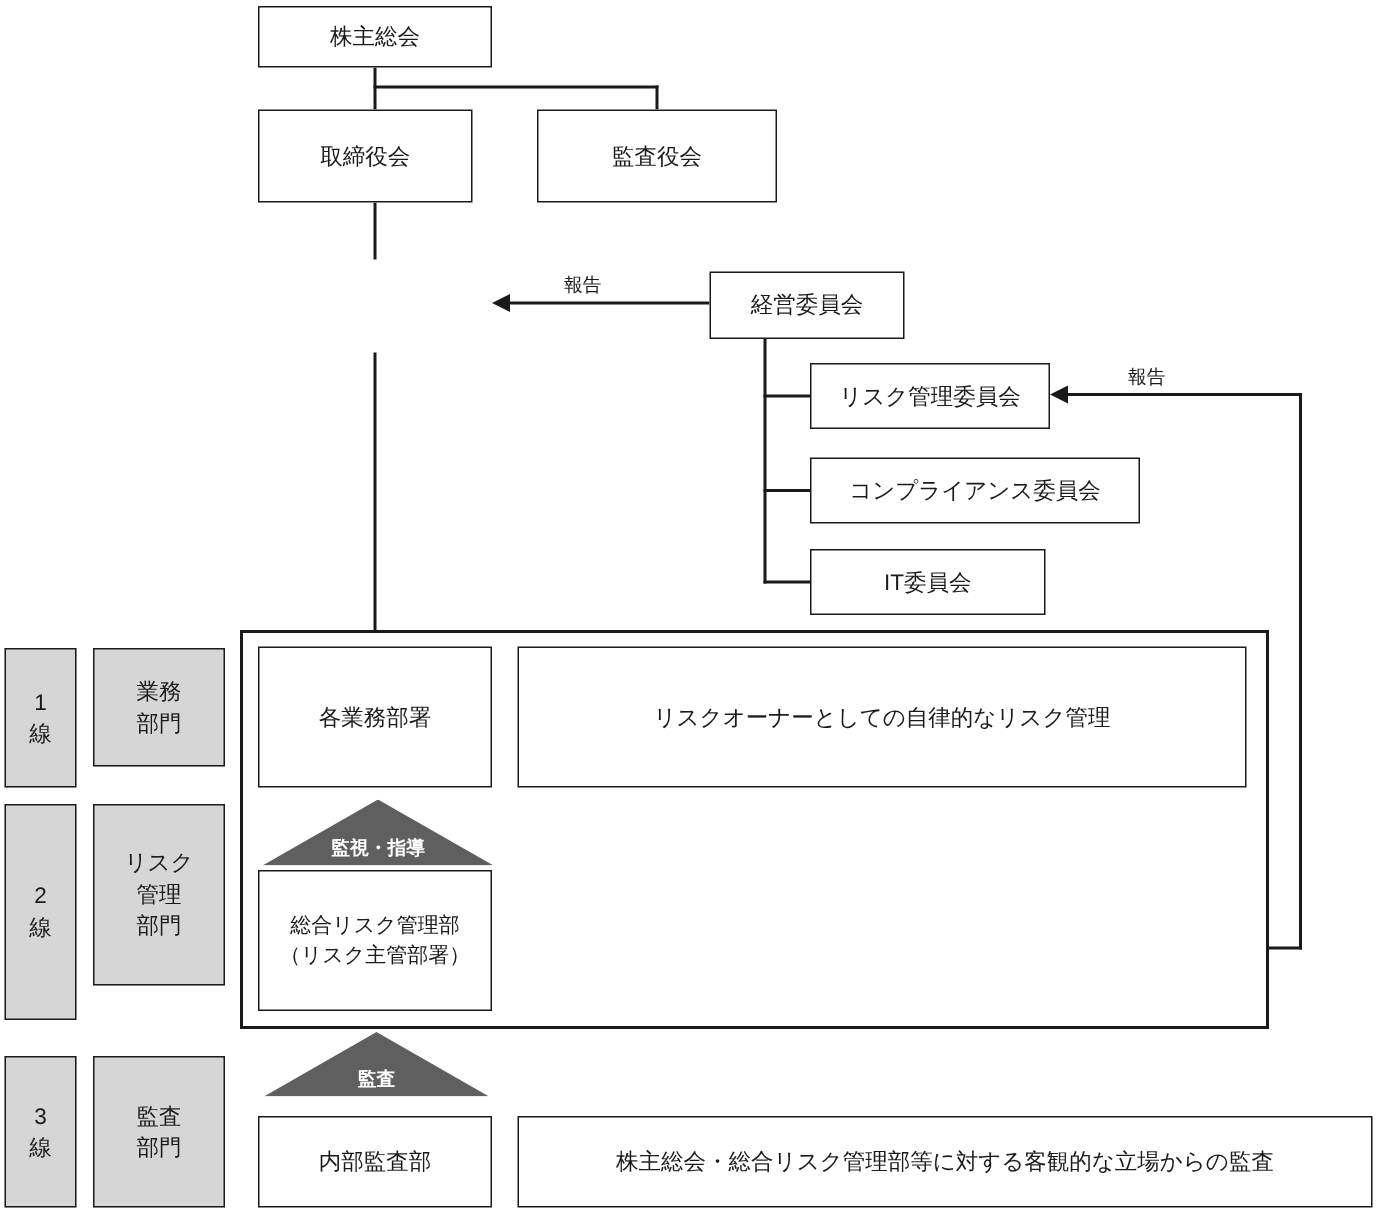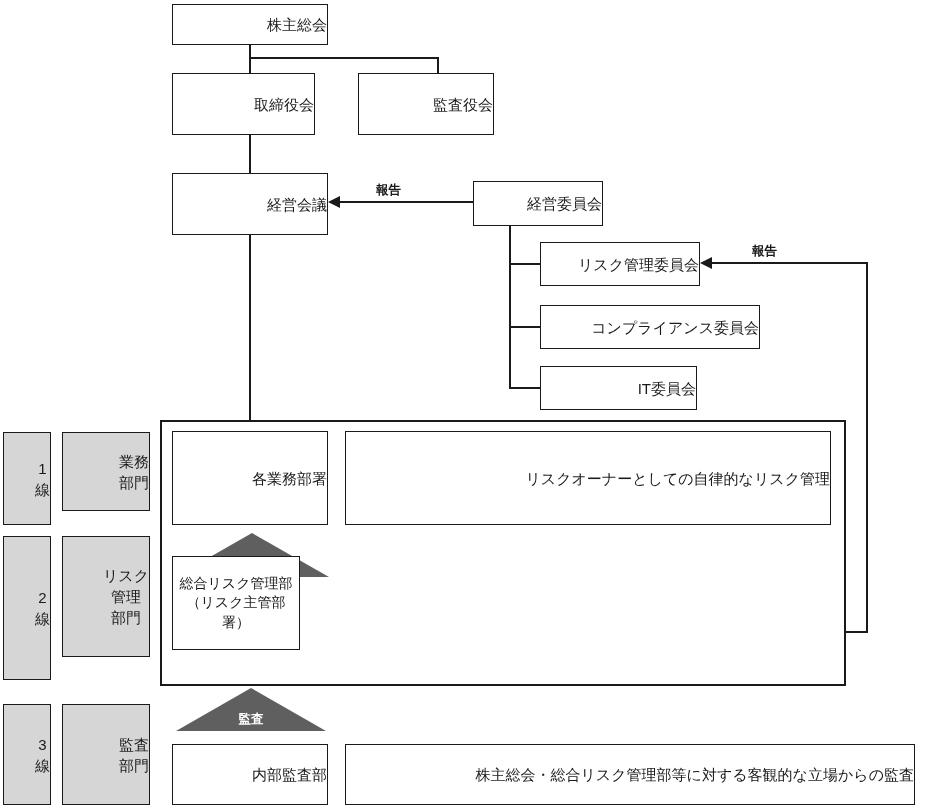--- a/index.html
+++ b/index.html
@@ -2,39 +2,39 @@
 <html><head>
 <meta charset="utf-8">
 <style>
   * { margin:0; padding:0; box-sizing:border-box; }
   html,body { background:#ffffff; }
   body { font-family:"Liberation Sans","DejaVu Sans",sans-serif; color:#1a1a1a; }
   .canvas { position:relative; width:930px; height:810px; background:#ffffff; overflow:hidden; }
 
   .box {
     position:absolute; border:1.5px solid #1a1a1a; background:#ffffff;
-    display:flex; align-items:center; justify-content:flex-end;
+    display:flex; align-items:center; justify-content:center;
     text-align:center; font-size:15px; line-height:1.4;
   }
   .box.gray { background:#d6d6d6; }
   .box.outer { background:transparent; border-width:2px; }
   .t { white-space:pre-line; }
   .small { font-size:14px; }
 
   .hline, .vline { position:absolute; background:#1a1a1a; }
   .hline { height:2px; }
   .vline { width:2px; }
 
   .arrow-left {
     position:absolute; width:0; height:0;
     border-top:6px solid transparent; border-bottom:6px solid transparent;
     border-right:12px solid #1a1a1a;
   }
 
-  .lbl { position:absolute; font-size:12.5px; color:#1a1a1a;font-weight:bold; }
+  .lbl { position:absolute; font-size:12.5px; color:#1a1a1a; }
 
   .tri {
     position:absolute; background:#5f5f5f;
     clip-path:polygon(50% 0, 100% 100%, 0 100%);
     display:flex; align-items:flex-end; justify-content:center;
     color:#ffffff; font-size:12.5px; font-weight:bold; padding-bottom:3px;
   }
 </style>
 </head>
 <body>
@@ -63,27 +63,24 @@
   <div class="lbl" style="left:752px;top:243px">報告</div>
 
   <div class="box" style="left:172px;top:4px;width:156px;height:41px">
     <span class="t">株主総会</span>
   </div>
 
   <div class="box" style="left:172px;top:73px;width:143px;height:62px">
     <span class="t">取締役会</span>
   </div>
 
-  <div class="box" style="left:358px;top:73px;width:136px;height:62px">
+  <div class="box" style="left:358px;top:73px;width:160px;height:62px">
     <span class="t">監査役会</span>
   </div>
 
-  <div class="box" style="left:172px;top:173px;width:156px;height:62px">
-    <span class="t">経営会議</span>
-  </div>
 
   <div class="box" style="left:473px;top:181px;width:130px;height:45px">
     <span class="t">経営委員会</span>
   </div>
 
   <div class="box" style="left:540px;top:305px;width:220px;height:44px">
     <span class="t">コンプライアンス委員会</span>
   </div>
 
   <div class="box" style="left:540px;top:242px;width:160px;height:44px">
@@ -116,21 +113,21 @@
 線</span>
   </div>
   <div class="box gray" style="left:62px;top:536px;width:88px;height:121px">
     <span class="t">リスク
 管理
 部門</span>
   </div>
   <div class="tri" style="left:175px;top:533px;width:154px;height:44px">
     <span class="t">監視・指導</span>
   </div>
-  <div class="box small" style="left:172px;top:556px;width:128px;height:94px">
+  <div class="box small" style="left:172px;top:580px;width:156px;height:94px">
     <span class="t">総合リスク管理部
 （リスク主管部署）</span>
   </div>
 
   <div class="box gray" style="left:3px;top:704px;width:48px;height:101px">
     <span class="t">3
 線</span>
   </div>
   <div class="box gray" style="left:62px;top:704px;width:88px;height:101px">
     <span class="t">監査

